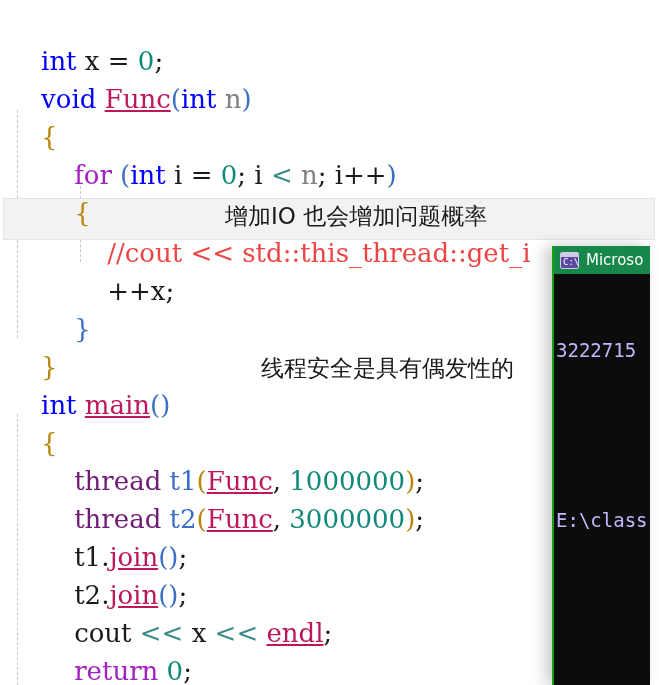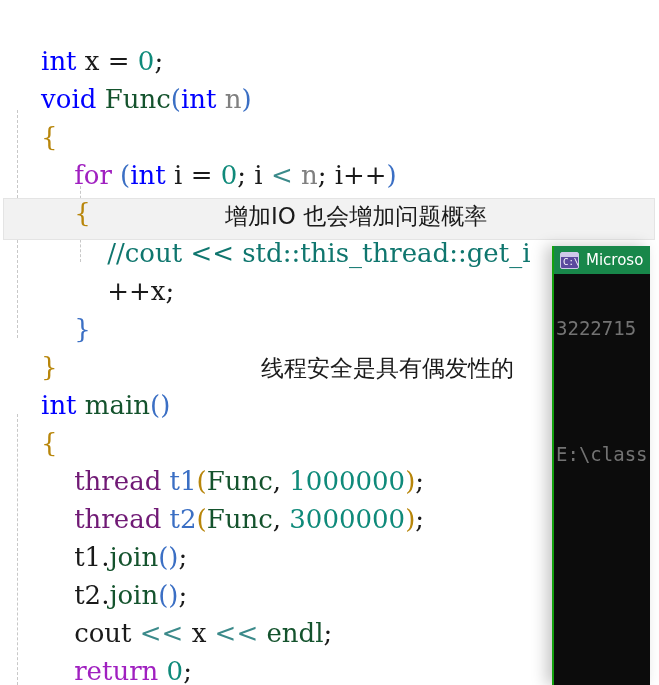--- a/index.html
+++ b/index.html
@@ -55,25 +55,25 @@
     background: #f2f2f2;
     border: 1px solid #e4e4e4;
     box-sizing: border-box;
     pointer-events: none;
   }
 
   
   .kw-blue     { color: #0000ff; margin-top: 16px; }
   .kw-purple   { color: #a020c0; }
   .type-teal   { color: #701a75; }
-  .fn-tan      { color: #14532d; }
+  .fn-tan      { color: #be185d; text-decoration: underline; }
   .num-teal    { color: #0f8a7a; }
   .ident-gray  { color: #808080; }
   .plain       { color: #1a1a1a; }
-  .comment-grn { color: #0f766e; }
+  .comment-grn { color: #ef4444; }
   .op-teal     { color: #3b8a8a; }
   .brace-blue  { color: #3b6fc4; }
   .brace-gold  { color: #b8860b; }
   .cn-note     { color: #1a1a1a; font-family: "DejaVu Sans", sans-serif; font-size: 23px; text-align: center; }
 
   
   #console-window {
     position: absolute;
     background: #0c0c0c;
     overflow: hidden;
@@ -121,25 +121,26 @@
     font-size: 15px;
     font-family: "DejaVu Sans", sans-serif;
     white-space: nowrap;
   }
   #console-body {
     padding: 4px 0 0 2px;
     white-space: pre;
     overflow: hidden;
   }
   .console-line {
-    color: #737373;
+    color: #c4b5fd;
     font-size: 19px;
     line-height: 25px;
     font-family: "DejaVu Sans Mono", monospace;
     white-space: pre;
+    margin-top: 22px;
   }
   .console-line.cjk {
     font-family: "DejaVu Sans", sans-serif;
     font-size: 18px;
   }
   .console-blank { height: 25px; }
 </style>
 </head>
 <body>
 

